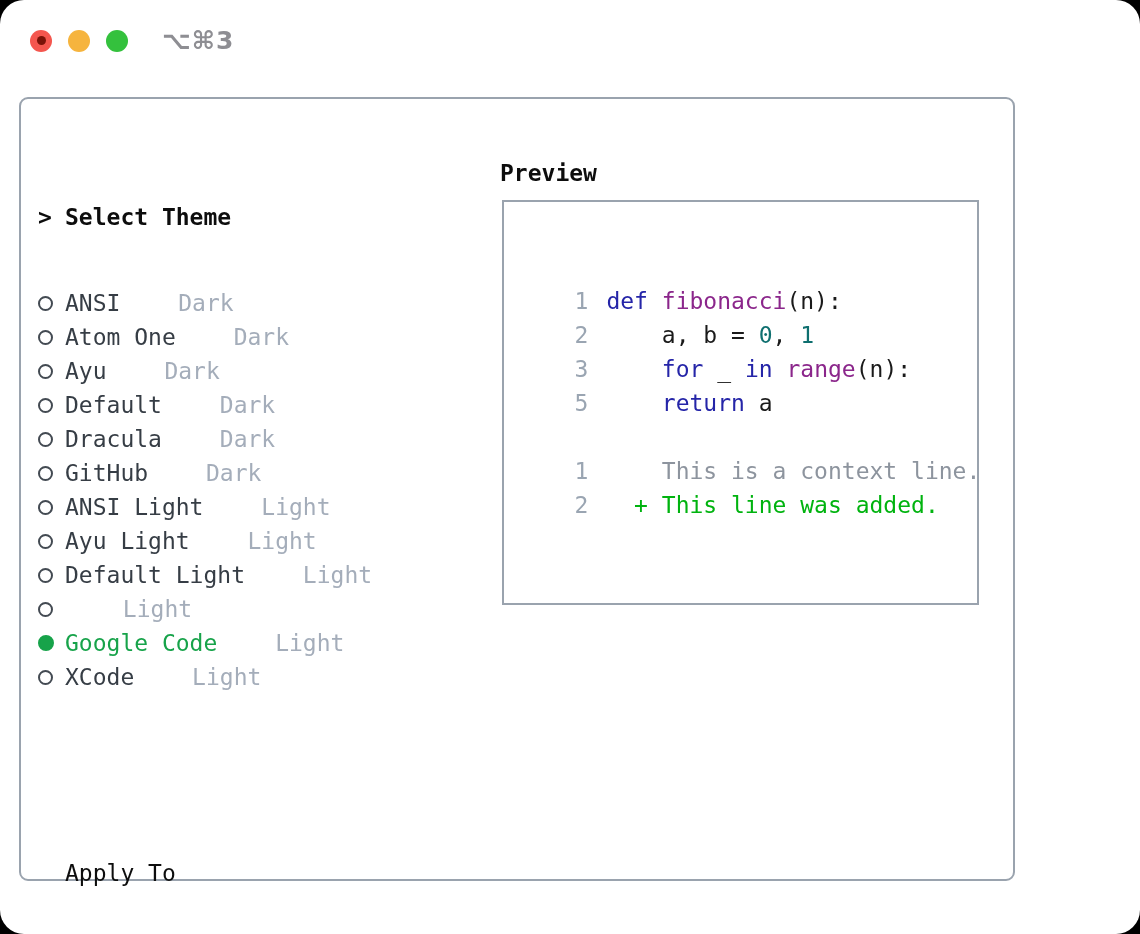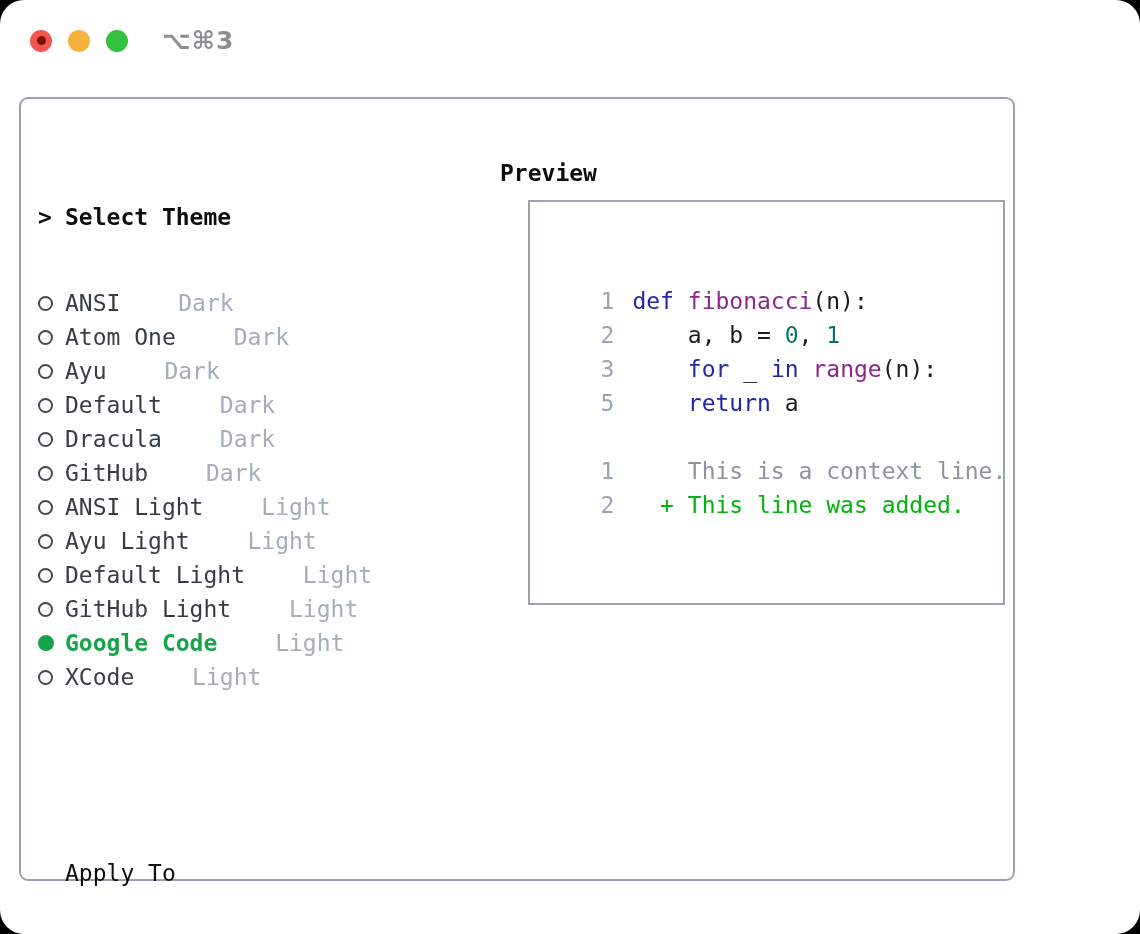--- a/index.html
+++ b/index.html
@@ -27,27 +27,27 @@
 
   
   .left-col{position:absolute;left:38px;top:148px;font-size:23px;color:var(--item-text);white-space:pre;}
   .row{height:34px;display:flex;align-items:center;}
   .marker{display:inline-flex;width:27px;align-items:center;flex:none;}
   .header-row{color:var(--header-text);font-weight:bold;}
   .apply-header{color:var(--header-text);margin-top:24px;}
   .circle{width:15px;height:15px;border:2.5px solid #434a52;border-radius:50%;box-sizing:border-box;}
   .row.selected .circle{background:var(--accent-green);border-color:var(--accent-green);width:16px;height:16px;}
   .iname{color:var(--item-text);}
-  .row.selected .iname{color:var(--accent-green);font-weight:bold;}
+  .row.selected .iname{color:var(--accent-green);}
   .ivariant{color:var(--muted);margin-left:44px;}
   .spacer{height:34px;}
 
   
   .preview-header{position:absolute;left:500px;top:156px;height:34px;line-height:34px;font-size:23px;font-weight:bold;color:var(--header-text);}
-  .preview-box{position:absolute;left:528px;top:200px;width:477px;height:405px;border:2px solid var(--panel-border);box-sizing:border-box;padding:48px 0 0 15px;font-size:23px;overflow:hidden;}
+  .preview-box{position:absolute;left:502px;top:200px;width:477px;height:405px;border:2px solid var(--panel-border);box-sizing:border-box;padding:48px 0 0 15px;font-size:23px;overflow:hidden;}
   .pline{height:34px;line-height:34px;white-space:pre;}
   .ln{display:inline-block;width:32px;color:var(--line-number);}
   .diff-context{color:var(--diff-context);}
   .diff-deleted{color:var(--diff-deleted);}
   .diff-added{color:var(--diff-added);}
 </style>
 </head>
 <body>
 
 <div class="window">
@@ -90,21 +90,21 @@
     <span class="marker"><span class="circle"></span></span>
     <span class="iname">ANSI Light</span><span class="ivariant"> Light</span>
   </div><div class="row">
     <span class="marker"><span class="circle"></span></span>
     <span class="iname">Ayu Light</span><span class="ivariant"> Light</span>
   </div><div class="row">
     <span class="marker"><span class="circle"></span></span>
     <span class="iname">Default Light</span><span class="ivariant"> Light</span>
   </div><div class="row">
     <span class="marker"><span class="circle"></span></span>
-    <span class="iname">GitHub Light</span><span class="ivariant"> Light</span>
+    <span class="ivariant"> Light</span>
   </div><div class="row selected">
     <span class="marker"><span class="circle"></span></span>
     <span class="iname">Google Code</span><span class="ivariant"> Light</span>
   </div><div class="row">
     <span class="marker"><span class="circle"></span></span>
     <span class="iname">XCode</span><span class="ivariant"> Light</span>
   </div></div>
     <div class="spacer"></div>
     <div class="row apply-header">
       <span class="marker"></span>

